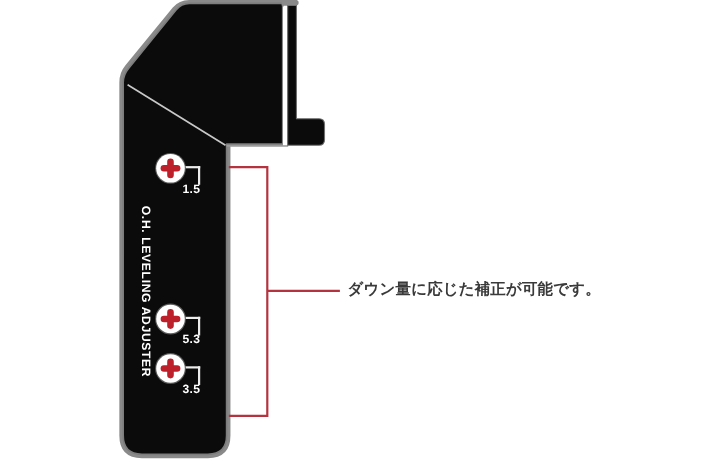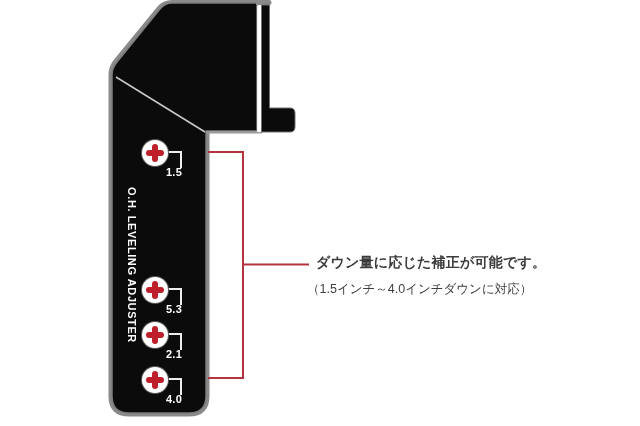--- a/index.html
+++ b/index.html
@@ -94,29 +94,20 @@
       <div class="cross-v"></div>
     </div>
     <div class="mlabel">5.3</div>
   </div>
   <div class="marker m5">
     <div class="elbow"></div>
     <div class="circle">
       <div class="cross-h"></div>
       <div class="cross-v"></div>
     </div>
-    <div class="mlabel">2.1</div>
-  </div>
-  <div class="marker m6">
-    <div class="elbow"></div>
-    <div class="circle">
-      <div class="cross-h"></div>
-      <div class="cross-v"></div>
-    </div>
-    <div class="mlabel">4.0</div>
+    <div class="mlabel">3.5</div>
   </div>
 
   <div class="vlabel">O.H. LEVELING ADJUSTER</div>
 
   <div class="callout-line1">ダウン量に応じた補正が可能です。</div>
-  <div class="callout-line2">（1.5インチ～4.0インチダウンに対応）</div>
 
 </div>
 
 </body></html>

